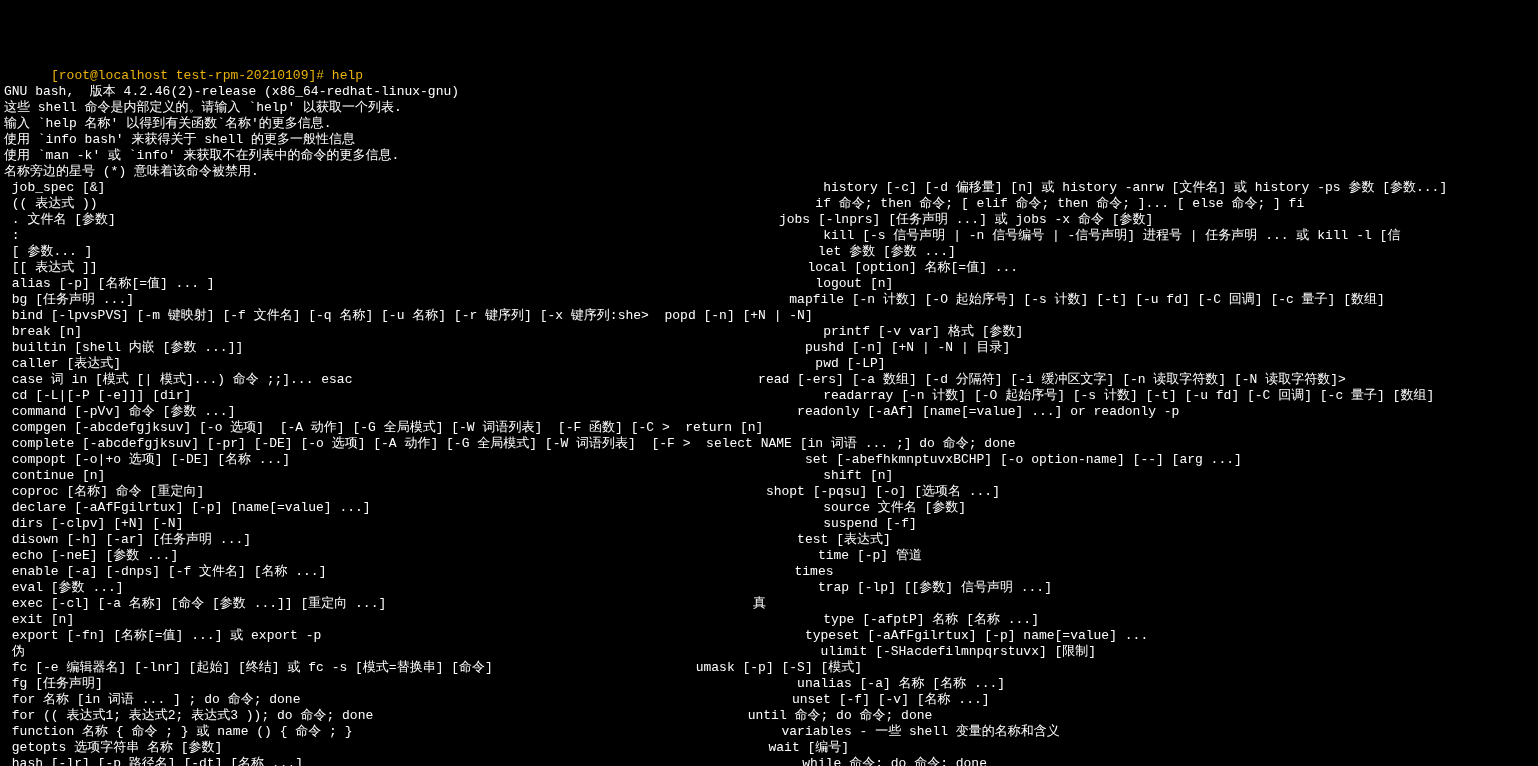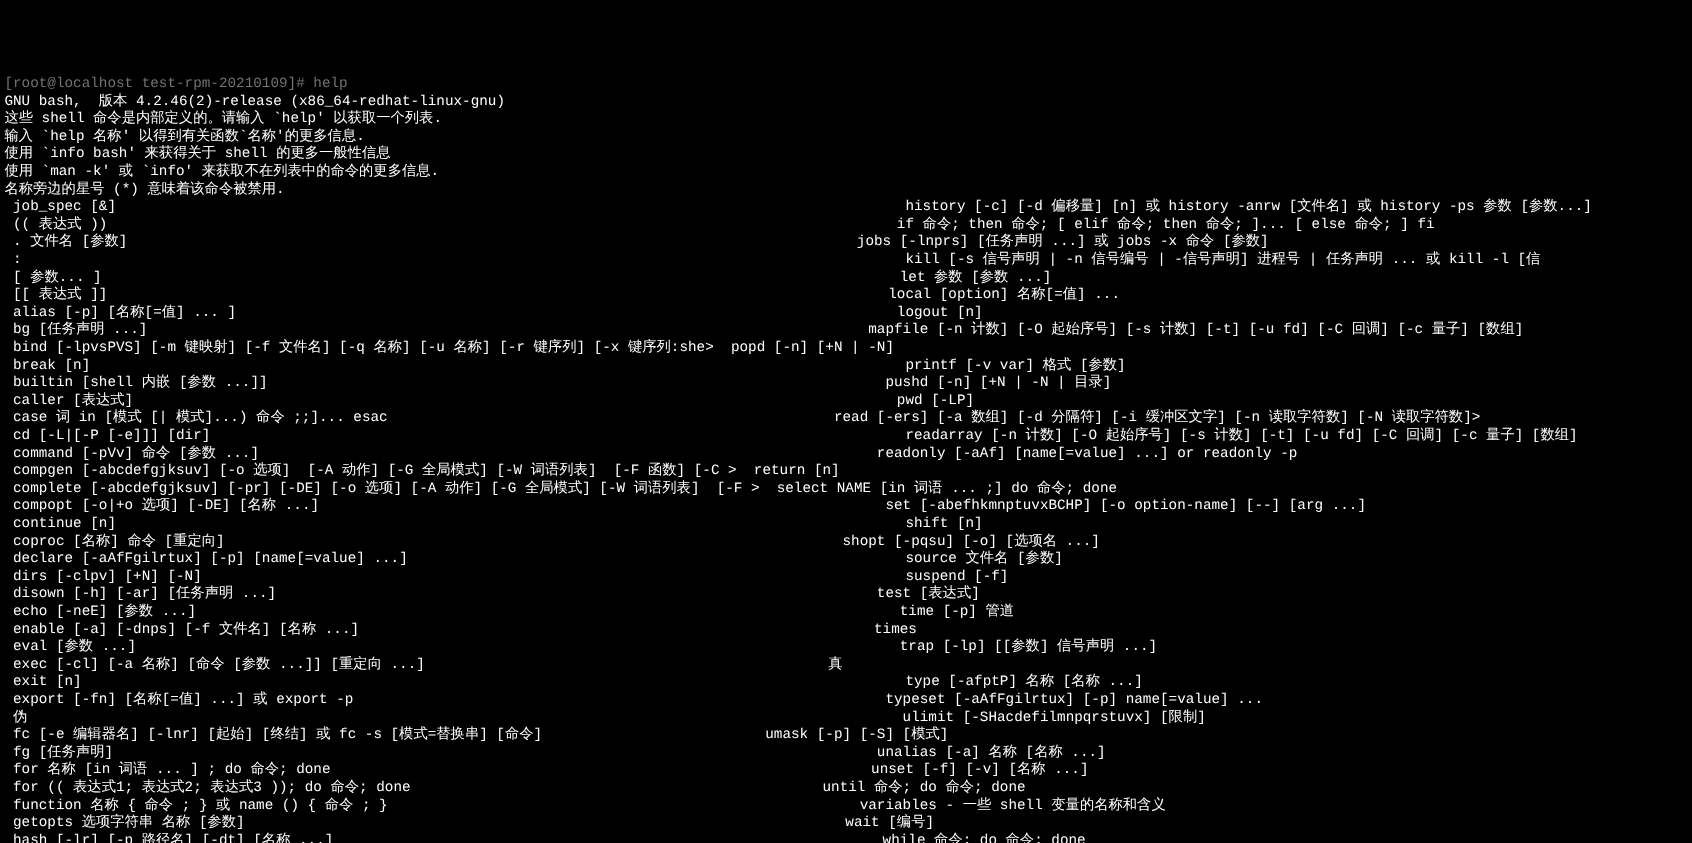--- a/index.html
+++ b/index.html
@@ -6,21 +6,21 @@
       margin: 0;
       padding: 4px;
       background: #000;
       color: #fff;
       font-family: "Consolas", "Courier New", monospace;
       font-size: 13px;
       line-height: 16px;
       white-space: pre;
       overflow-x: auto;
     }
-    .prompt { color: #737373; }
+    .prompt { color: #eab308; margin-left: 47px; }
     .line { display: block; }
   </style>
 </head>
 <body>
 
 
 
 <div><span class="line prompt">[root@localhost test-rpm-20210109]# help</span><span id="header-container"><span class="line">GNU bash,  版本 4.2.46(2)-release (x86_64-redhat-linux-gnu)</span><span class="line">这些 shell 命令是内部定义的。请输入 `help' 以获取一个列表.</span><span class="line">输入 `help 名称' 以得到有关函数`名称'的更多信息.</span><span class="line">使用 `info bash' 来获得关于 shell 的更多一般性信息</span><span class="line">使用 `man -k' 或 `info' 来获取不在列表中的命令的更多信息.</span><span class="line"></span><span class="line">名称旁边的星号 (*) 意味着该命令被禁用.</span><span class="line"></span></span><span id="help-container"><span class="line"> job_spec [&amp;]                                                                                            history [-c] [-d 偏移量] [n] 或 history -anrw [文件名] 或 history -ps 参数 [参数...]</span><span class="line"> (( 表达式 ))                                                                                            if 命令; then 命令; [ elif 命令; then 命令; ]... [ else 命令; ] fi</span><span class="line"> . 文件名 [参数]                                                                                     jobs [-lnprs] [任务声明 ...] 或 jobs -x 命令 [参数]</span><span class="line"> :                                                                                                       kill [-s 信号声明 | -n 信号编号 | -信号声明] 进程号 | 任务声明 ... 或 kill -l [信</span><span class="line"> [ 参数... ]                                                                                             let 参数 [参数 ...]</span><span class="line"> [[ 表达式 ]]                                                                                           local [option] 名称[=值] ...</span><span class="line"> alias [-p] [名称[=值] ... ]                                                                             logout [n]</span><span class="line"> bg [任务声明 ...]                                                                                    mapfile [-n 计数] [-O 起始序号] [-s 计数] [-t] [-u fd] [-C 回调] [-c 量子] [数组]</span><span class="line"> bind [-lpvsPVS] [-m 键映射] [-f 文件名] [-q 名称] [-u 名称] [-r 键序列] [-x 键序列:she&gt;  popd [-n] [+N | -N]</span><span class="line"> break [n]                                                                                               printf [-v var] 格式 [参数]</span><span class="line"> builtin [shell 内嵌 [参数 ...]]                                                                        pushd [-n] [+N | -N | 目录]</span><span class="line"> caller [表达式]                                                                                         pwd [-LP]</span><span class="line"> case 词 in [模式 [| 模式]...) 命令 ;;]... esac                                                    read [-ers] [-a 数组] [-d 分隔符] [-i 缓冲区文字] [-n 读取字符数] [-N 读取字符数]&gt;</span><span class="line"> cd [-L|[-P [-e]]] [dir]                                                                                 readarray [-n 计数] [-O 起始序号] [-s 计数] [-t] [-u fd] [-C 回调] [-c 量子] [数组]</span><span class="line"> command [-pVv] 命令 [参数 ...]                                                                        readonly [-aAf] [name[=value] ...] or readonly -p</span><span class="line"> compgen [-abcdefgjksuv] [-o 选项]  [-A 动作] [-G 全局模式] [-W 词语列表]  [-F 函数] [-C &gt;  return [n]</span><span class="line"> complete [-abcdefgjksuv] [-pr] [-DE] [-o 选项] [-A 动作] [-G 全局模式] [-W 词语列表]  [-F &gt;  select NAME [in 词语 ... ;] do 命令; done</span><span class="line"> compopt [-o|+o 选项] [-DE] [名称 ...]                                                                  set [-abefhkmnptuvxBCHP] [-o option-name] [--] [arg ...]</span><span class="line"> continue [n]                                                                                            shift [n]</span><span class="line"> coproc [名称] 命令 [重定向]                                                                        shopt [-pqsu] [-o] [选项名 ...]</span><span class="line"> declare [-aAfFgilrtux] [-p] [name[=value] ...]                                                          source 文件名 [参数]</span><span class="line"> dirs [-clpv] [+N] [-N]                                                                                  suspend [-f]</span><span class="line"> disown [-h] [-ar] [任务声明 ...]                                                                      test [表达式]</span><span class="line"> echo [-neE] [参数 ...]                                                                                  time [-p] 管道</span><span class="line"> enable [-a] [-dnps] [-f 文件名] [名称 ...]                                                            times</span><span class="line"> eval [参数 ...]                                                                                         trap [-lp] [[参数] 信号声明 ...]</span><span class="line"> exec [-cl] [-a 名称] [命令 [参数 ...]] [重定向 ...]                                               真</span><span class="line"> exit [n]                                                                                                type [-afptP] 名称 [名称 ...]</span><span class="line"> export [-fn] [名称[=值] ...] 或 export -p                                                              typeset [-aAfFgilrtux] [-p] name[=value] ...</span><span class="line"> 伪                                                                                                      ulimit [-SHacdefilmnpqrstuvx] [限制]</span><span class="line"> fc [-e 编辑器名] [-lnr] [起始] [终结] 或 fc -s [模式=替换串] [命令]                          umask [-p] [-S] [模式]</span><span class="line"> fg [任务声明]                                                                                         unalias [-a] 名称 [名称 ...]</span><span class="line"> for 名称 [in 词语 ... ] ; do 命令; done                                                               unset [-f] [-v] [名称 ...]</span><span class="line"> for (( 表达式1; 表达式2; 表达式3 )); do 命令; done                                                until 命令; do 命令; done</span><span class="line"> function 名称 { 命令 ; } 或 name () { 命令 ; }                                                       variables - 一些 shell 变量的名称和含义</span><span class="line"> getopts 选项字符串 名称 [参数]                                                                      wait [编号]</span><span class="line"> hash [-lr] [-p 路径名] [-dt] [名称 ...]                                                                while 命令; do 命令; done</span></span></div>
 
 

